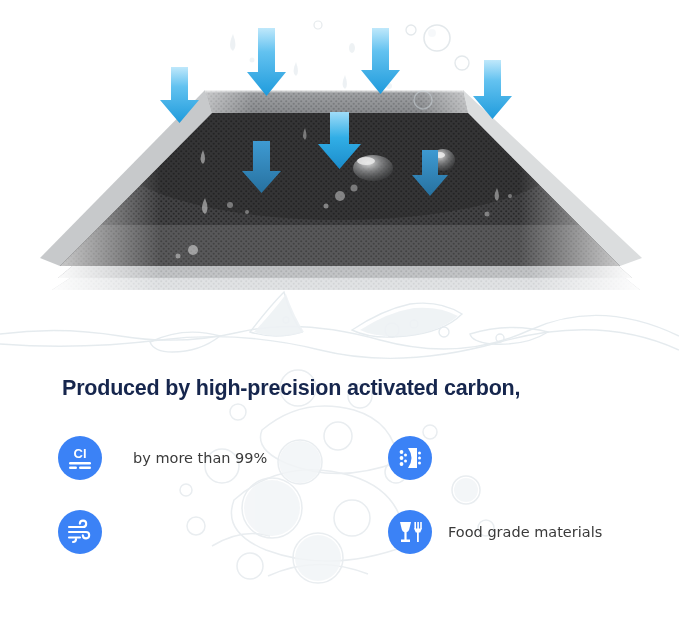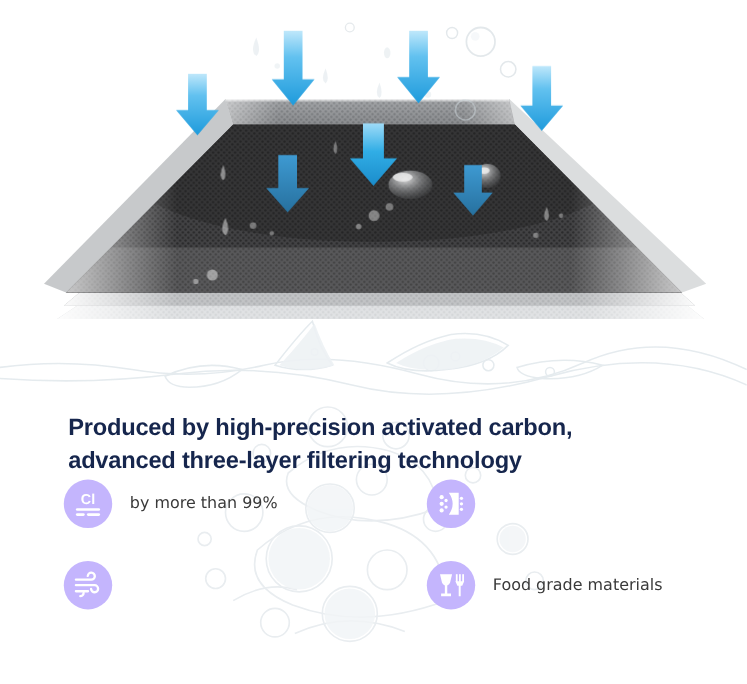--- a/index.html
+++ b/index.html
@@ -106,35 +106,35 @@
     display: flex;
     align-items: center;
   }
   .feature.col-left  { width: 330px; }
   .feature.col-right { width: 260px; }
 
   .feature-icon {
     width: 44px;
     height: 44px;
     border-radius: 50%;
-    background: #c4b5fd;
+    background: #3b82f6;
     flex: 0 0 auto;
     display: flex;
     align-items: center;
     justify-content: center;
   }
 
   .feature-label {
     margin-left: 16px;
     font-size: 14.5px;
     line-height: 1.42;
     color: #3a3a3a;
     font-family: "DejaVu Sans", sans-serif;
   }
-  .feature-label .l2 { display: block; }
+  .feature-label .l2 { display: block; margin-left: 15px; }
 </style>
 </head>
 <body>
 
 <div class="page">
 
   <div class="hero">
     <svg class="hero-svg" width="679" height="320" viewBox="0 0 679 320">
       <defs>
 
@@ -359,21 +359,20 @@
         <circle cx="318" cy="218" r="23"></circle>
         <circle cx="466" cy="150" r="12"></circle>
       </g>
     </svg>
   </div>
 
   <div class="content">
 
     <h2 class="headline">
       <span class="line">Produced by high-precision activated carbon,</span>
-      <span class="line">advanced three-layer filtering technology</span>
     </h2>
 
     <div class="features">
 
       <div class="feature-row">
 
         <div class="feature col-left">
           <span class="feature-icon">
             <svg width="30" height="30" viewBox="0 0 30 30">
               <text x="15" y="15" text-anchor="middle" fill="#ffffff" font-family="Liberation Sans, sans-serif" font-size="13" font-weight="bold">Cl</text>

